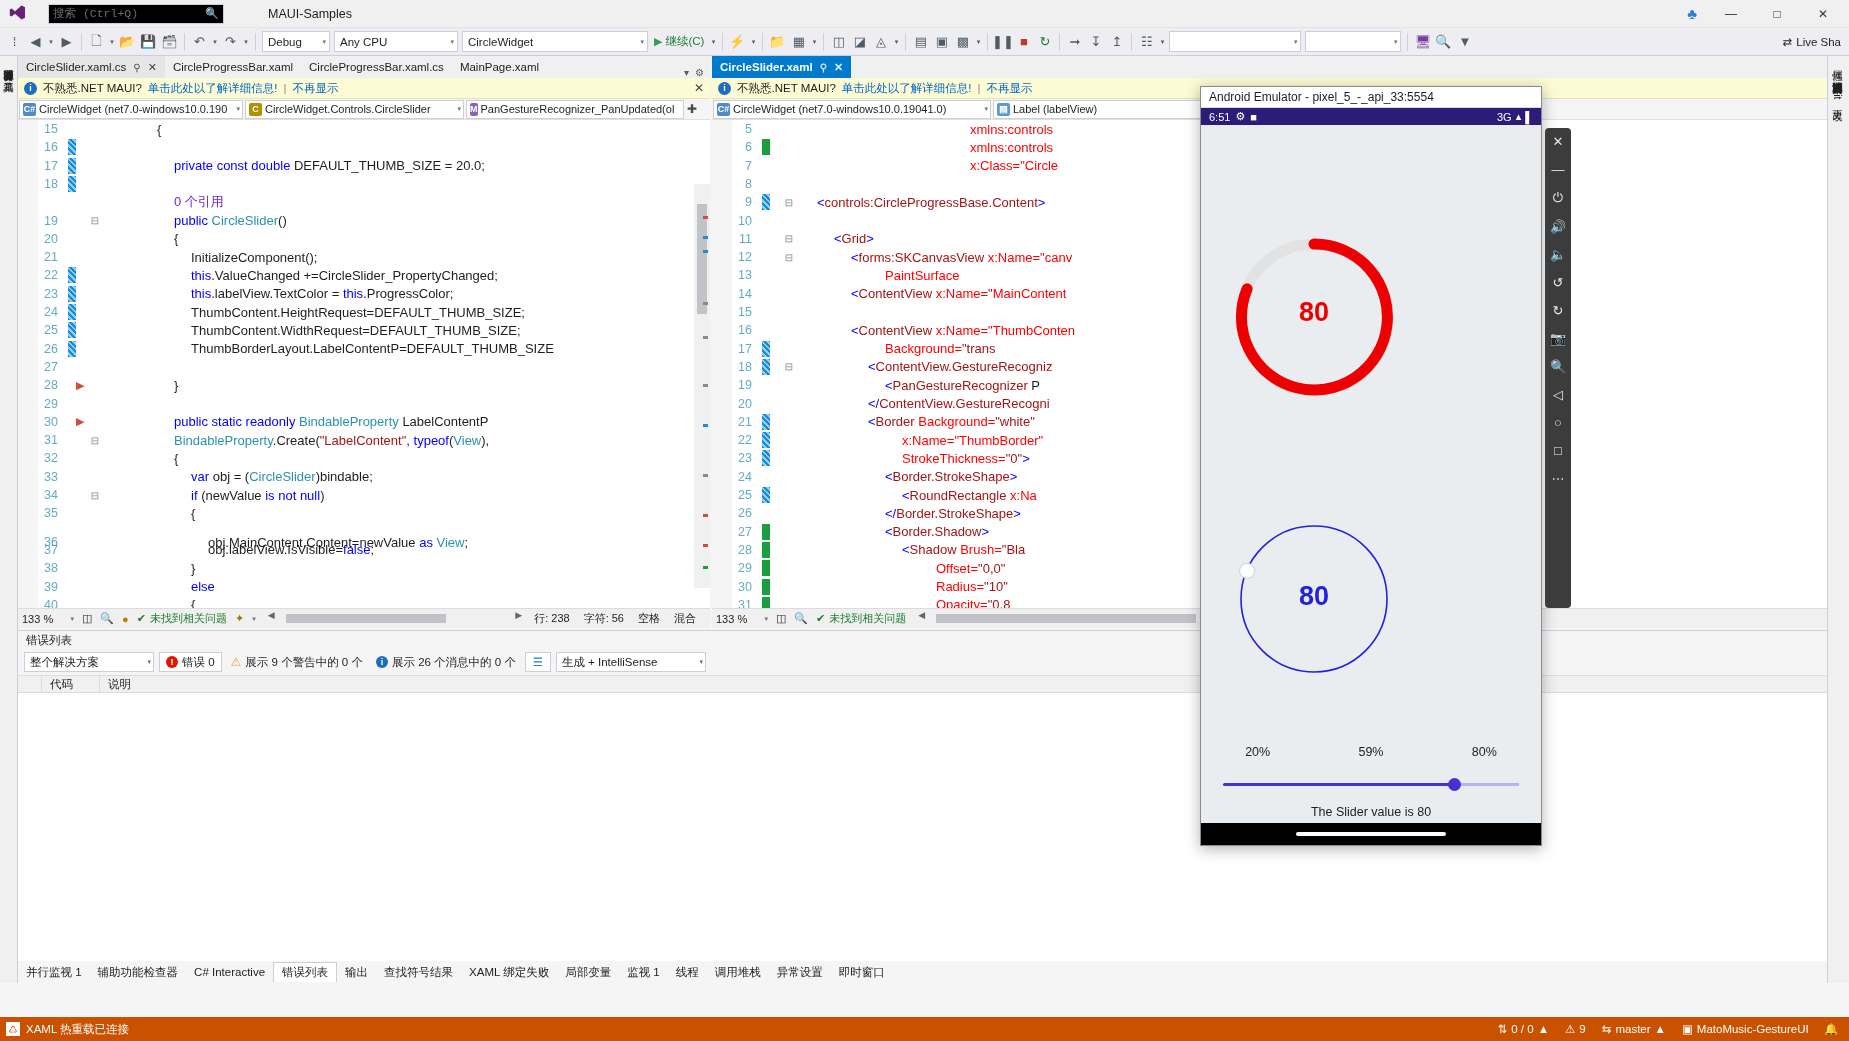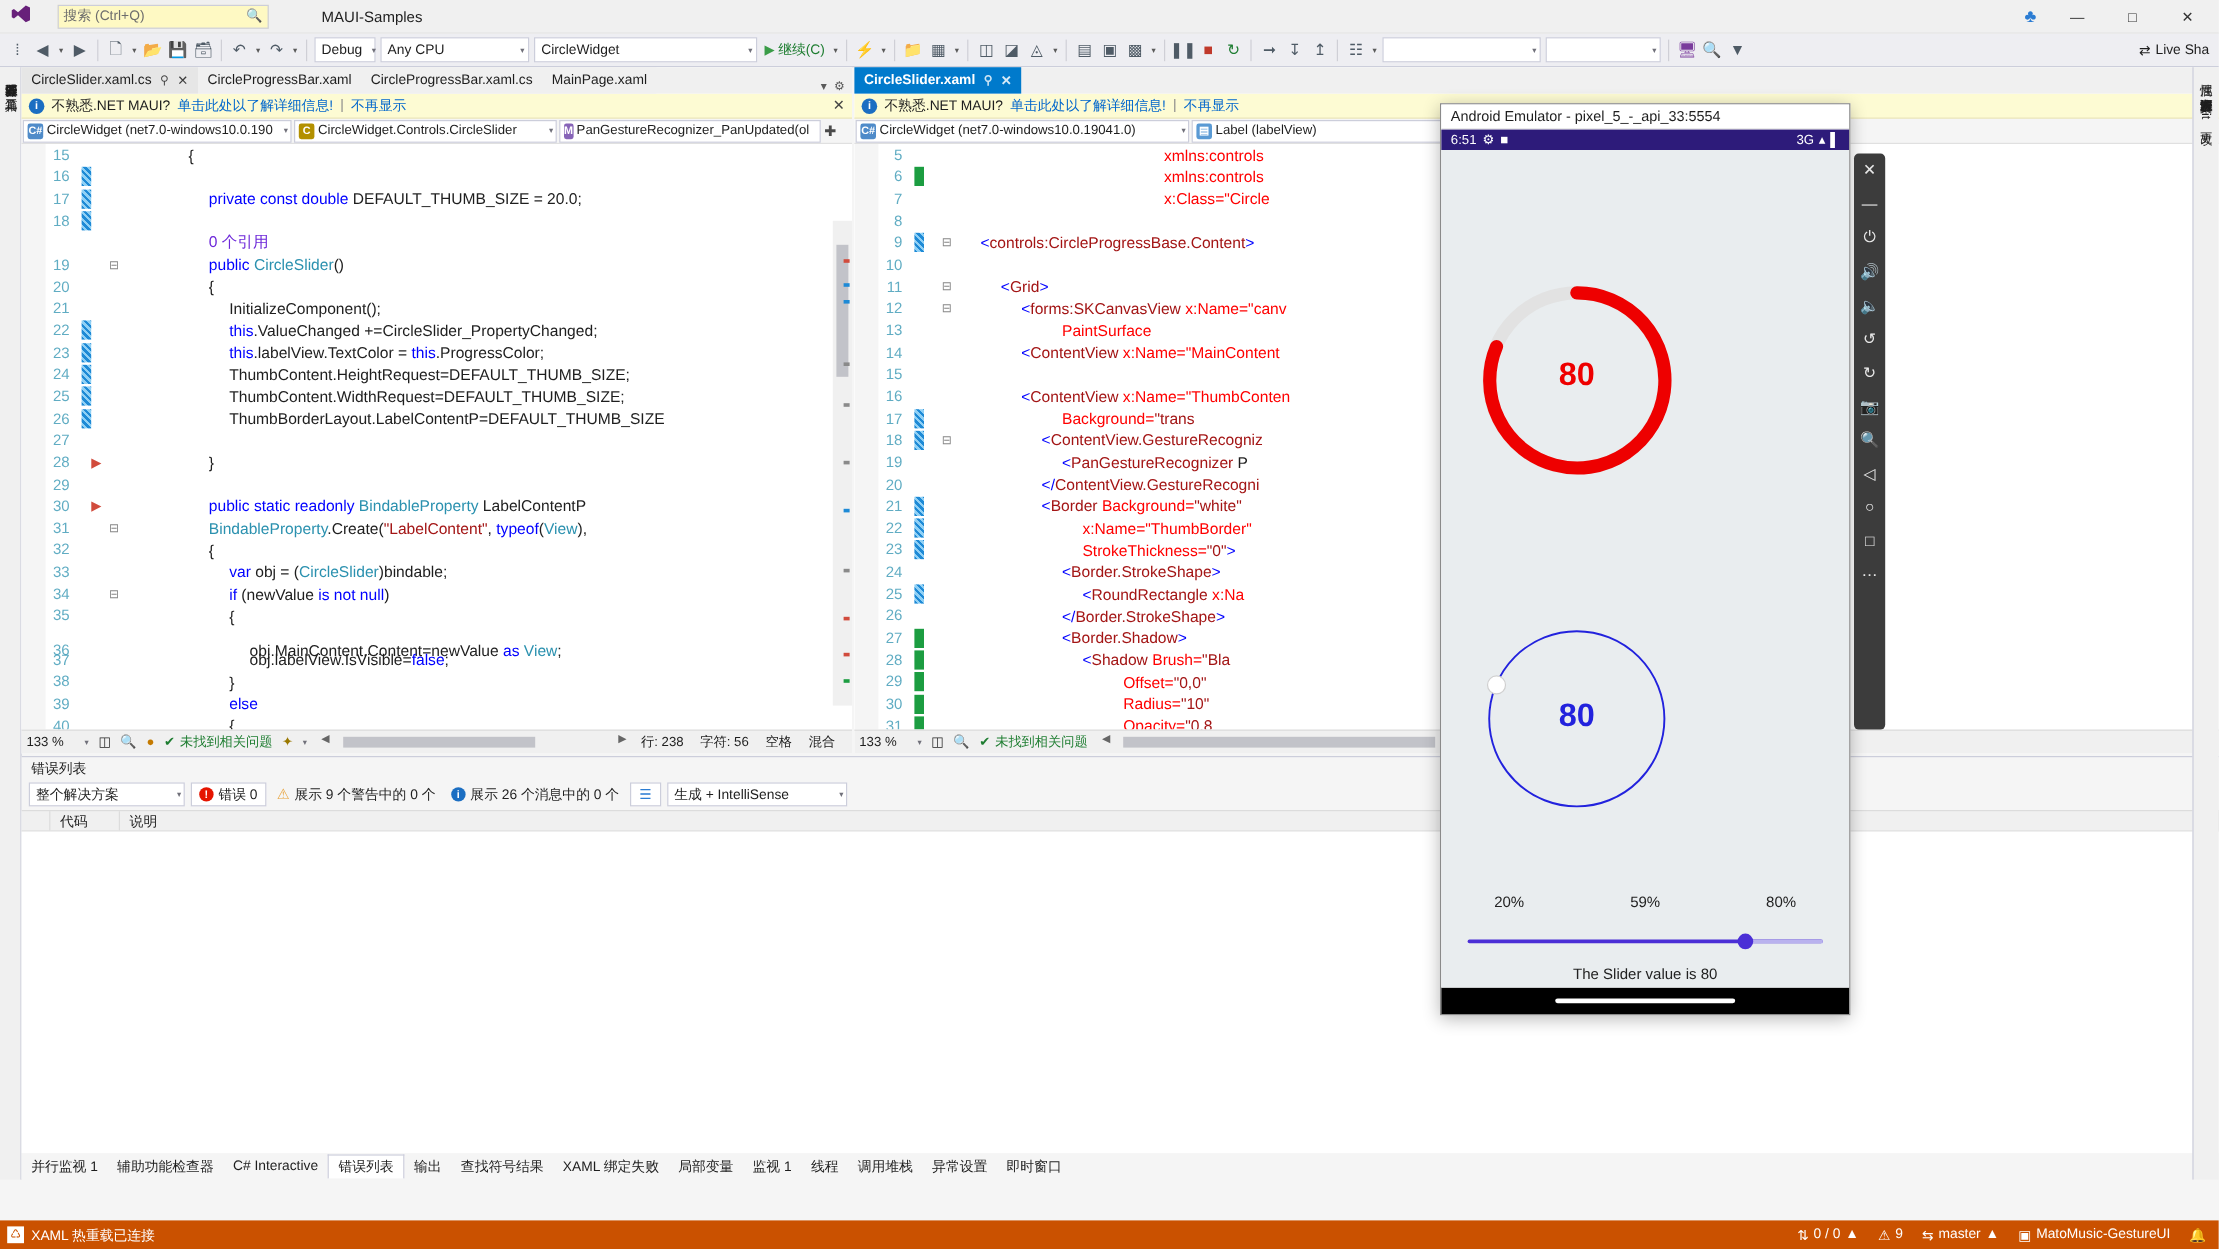--- a/index.html
+++ b/index.html
@@ -14,23 +14,23 @@
 
   
   #titlebar {
     height:28px; background:#f0f0f0; display:flex; align-items:center;
     border-bottom:1px solid #e4e4e4; position:relative;
   }
   #vs-logo { width:34px; text-align:center; color:#68217a; font-size:15px; }
   .menu { display:flex; align-items:center; }
   .menu-item { padding:4px 9px; font-size:12.5px; color:#1e1e1e; cursor:default; white-space:nowrap; }
   #searchbox {
-    margin-left:14px; width:176px; height:20px; background:#fef9c3;
+    margin-left:14px; width:176px; height:20px; background:#000000;
     border:1px solid #cccedb; display:flex; align-items:center;
-    padding:0 4px; font-size:11.5px; color:#6d6d6d; position:relative;
+    padding:0 4px; font-size:11.5px; color:#6d6d6d; position:relative;font-family:Liberation Mono, monospace;
   }
   #searchbox .sicon { position:absolute; right:4px; color:#5a5a5a; font-size:11px; }
   #sol-name { margin-left:44px; font-size:12.5px; color:#1e1e1e; }
   #tb-right { margin-left:auto; display:flex; align-items:center; gap:2px; padding-right:4px;}
   .win-btn { width:44px; height:28px; display:flex; align-items:center; justify-content:center; font-size:12px; color:#333; }
   #acct-icon { color:#2b7cd3; font-size:15px; padding:0 10px; }
 
   
   #toolbar {
     height:28px; background:#eeeef2; display:flex; align-items:center;
@@ -238,21 +238,21 @@
   <div class="tb-caret">▾</div>
   <div class="tb-ico">📂</div>
   <div class="tb-ico">💾</div>
   <div class="tb-ico">🗃</div>
   <div class="tb-sep"></div>
   <div class="tb-ico">↶</div>
   <div class="tb-caret">▾</div>
   <div class="tb-ico">↷</div>
   <div class="tb-caret">▾</div>
   <div class="tb-sep"></div>
-  <div class="tb-combo" style="width:51px">
+  <div class="tb-combo" style="width:68px">
     <span>Debug</span>
     <span class="cc">▾</span>
   </div>
   <div class="tb-combo" style="width:124px">
     <span>Any CPU</span>
     <span class="cc">▾</span>
   </div>
   <div class="tb-combo" style="width:186px">
     <span>CircleWidget</span>
     <span class="cc">▾</span>

